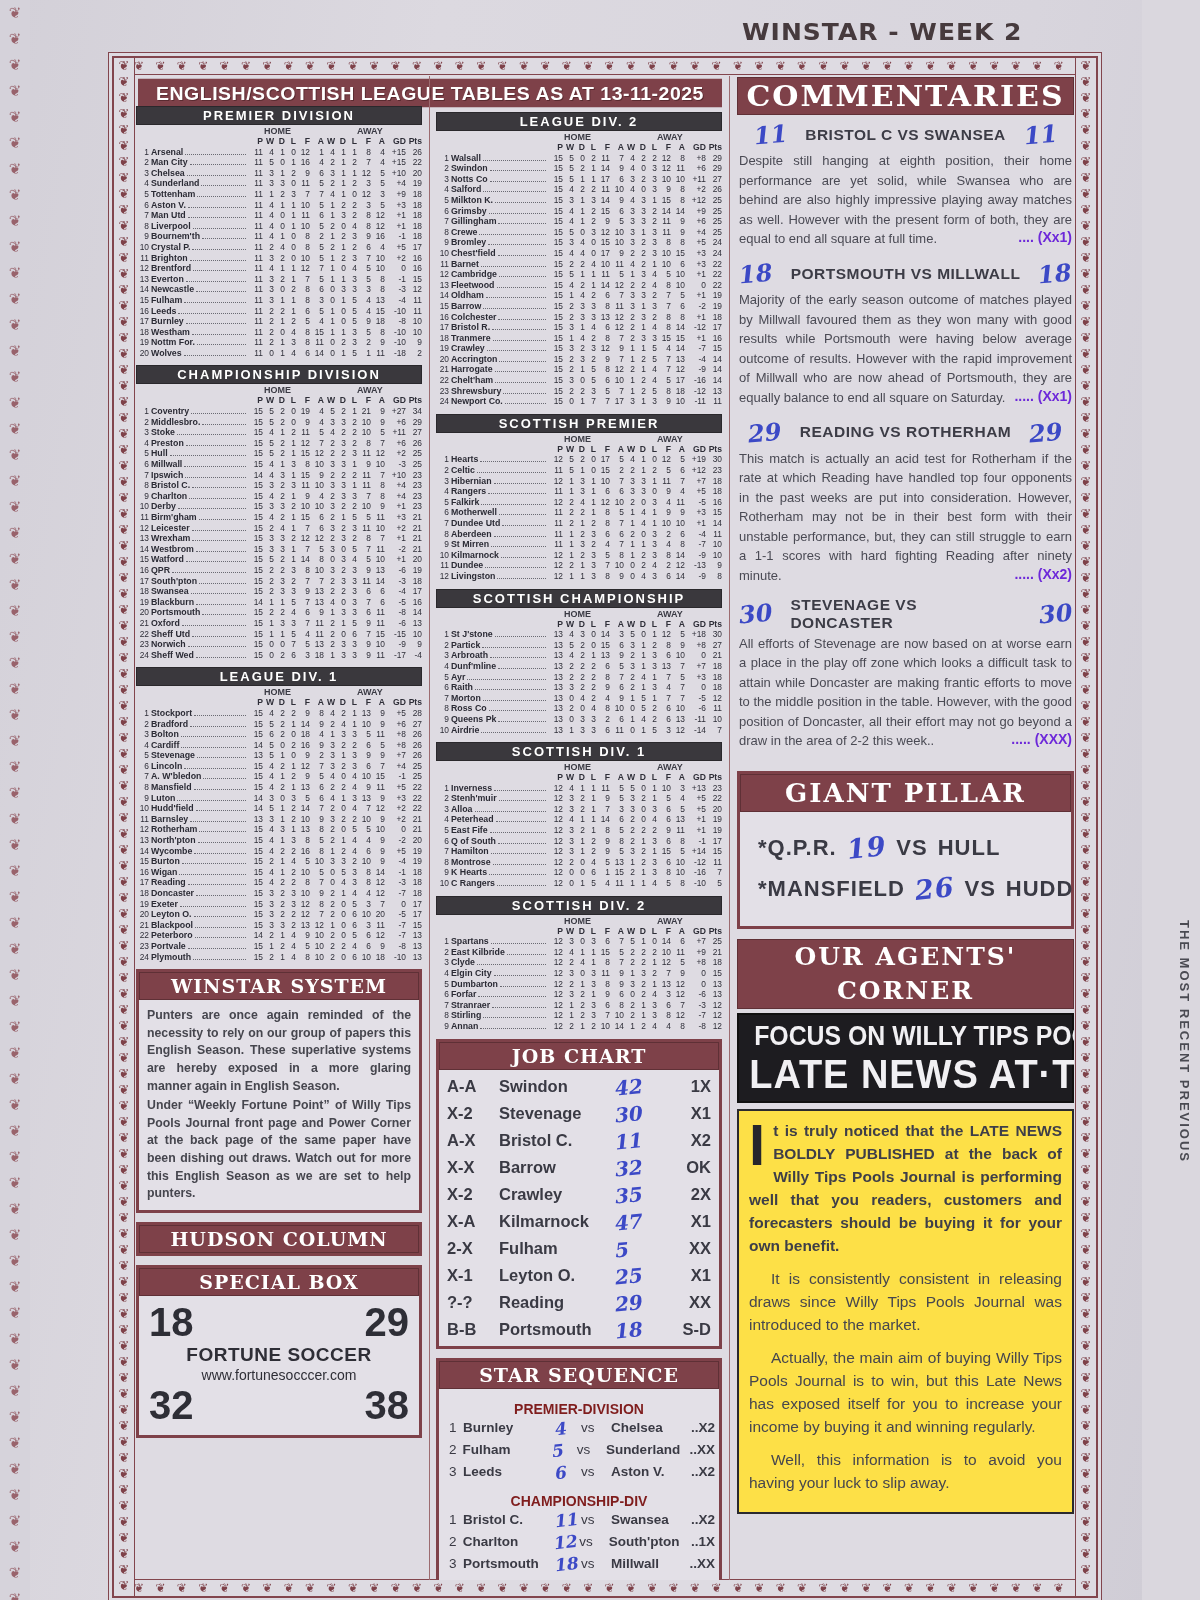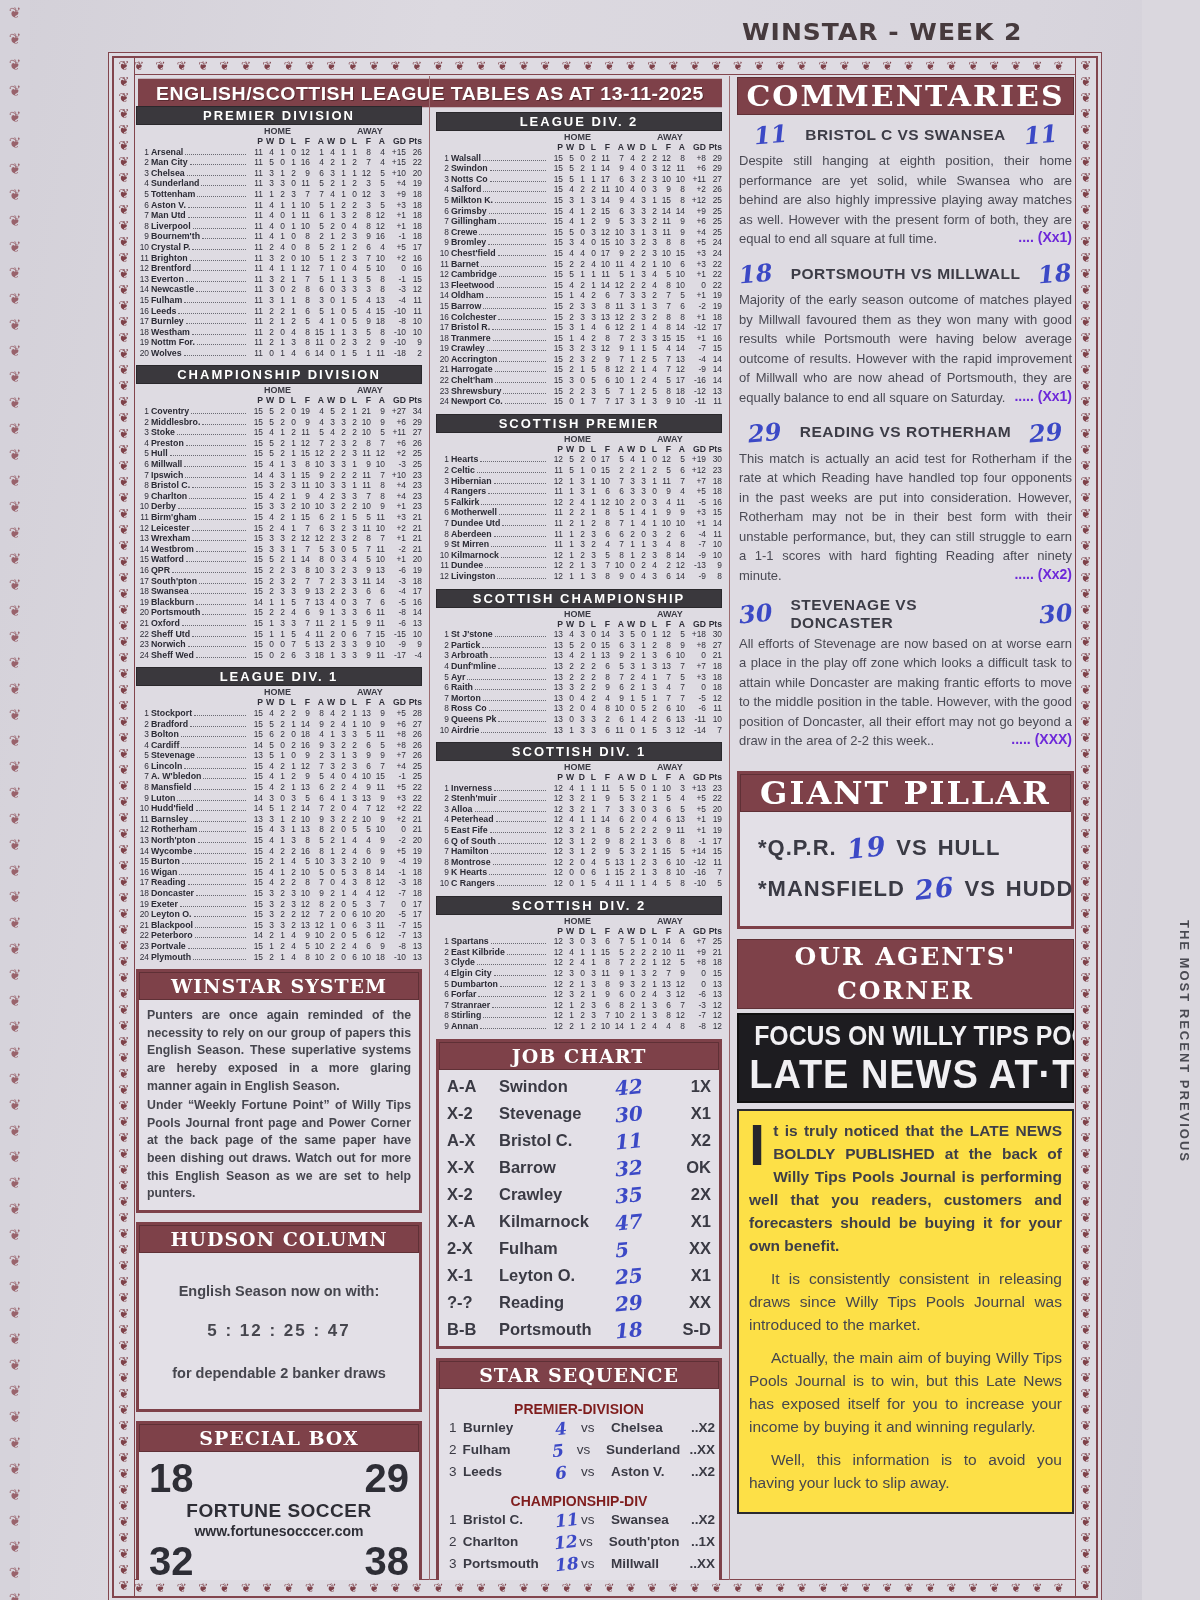--- a/index.html
+++ b/index.html
@@ -60,38 +60,38 @@
   .comm-head{font-size:30px;line-height:38px;letter-spacing:2px;transform:scaleY(.95);margin-bottom:4px}
   .comm{margin:2px 2px 14px 2px}
   .comm-h{display:flex;align-items:center;justify-content:center;gap:18px;margin-bottom:2px}
   .comm-t{font-weight:bold;font-size:15.5px;color:#3c3c46;letter-spacing:.5px}
   .hand{font-family:"DejaVu Serif",serif;font-style:italic;color:#3c49c6;font-weight:bold}
   .comm .hand{font-size:24px;transform:rotate(-5deg)}
   .comm-b{margin:0;font-size:13px;line-height:19.5px;text-align:justify;color:#4a4a54}
   .comm-v{text-align:right;font-weight:bold;font-size:14px;color:#6d28d9;margin-top:-19.5px}
   
   .gp{margin-bottom:10px}
-  .gp .mh{font-size:32px;line-height:36px;letter-spacing:2px}
+  .gp .mh{font-size:26px;line-height:36px;letter-spacing:2px}
   .gp-body{padding:10px 6px 12px 10px}
   .gp-row{display:flex;align-items:center;gap:10px;font-weight:bold;font-size:22px;
           color:#3a3a44;margin:10px 8px;letter-spacing:1px}
   .gp-row .hand{font-size:27px;transform:rotate(-6deg)}
   
   .panel{margin-bottom:9px}
   .panel .mh{font-size:19px;line-height:26px}
   .panel-body{padding:7px 8px;font-size:12.3px;line-height:17.6px;text-align:justify;
           font-weight:bold;color:#46464e}
   .hudson-body{padding:14px 8px;text-align:center;font-weight:bold;color:#46464e}
   .hudson-l1{font-size:14.5px;margin:16px 0 22px}
   .hudson-nums{font-size:17px;letter-spacing:2px;margin-bottom:24px}
   .hudson-l2{font-size:14.5px;margin-bottom:14px}
   .special-body{padding:4px 10px 8px;color:#2e2e36}
   .sp-row{display:flex;justify-content:space-between;font-size:40px;font-weight:bold;line-height:44px}
   .sp-brand{text-align:center;font-size:19px;font-weight:bold;letter-spacing:.5px}
-  .sp-url{text-align:center;font-size:14px;font-weight:bold;margin-top:1px}
+  .sp-url{text-align:center;font-size:14px;font-weight:normal;margin-top:1px}
   
   .jc-row{display:flex;align-items:center;padding:1.5px 8px;font-weight:bold;font-size:16.5px;color:#3a3a44}
   .jc-code{width:52px}.jc-team{flex:1}.jc-hand{width:56px}.jc-mark{width:40px;text-align:right}
   .jc-row .hand{font-size:20px;transform:rotate(-5deg)}
   
   .ss-g{font-weight:bold;font-size:14px;text-align:center;color:#7f1d1d;margin-top:10px}
   .ss-row{display:flex;align-items:center;font-size:13.5px;color:#3a3a44;padding:1px 4px 1px 10px}
   .ss-num{width:14px}.ss-home{width:92px;font-weight:bold;white-space:nowrap}
   .ss-hand{width:26px}.ss-vs{width:30px}.ss-away{flex:1;font-weight:bold}.ss-verdict{width:36px;text-align:right;font-weight:bold}
   .ss-row .hand{font-size:17px;transform:rotate(-6deg)}
@@ -1848,25 +1848,20 @@
           <section class="panel boxed">
             <div class="mh">WINSTAR SYSTEM</div>
             <div class="panel-body">
               <p style="margin:0 0 2px">Punters are once again reminded of the necessity to rely on our group of papers this English Season. These superlative systems are hereby exposed in a more glaring manner again in English Season.</p>
               <p style="margin:0">Under  “Weekly Fortune Point” of Willy Tips Pools Journal front page and Power Corner at the back page of the same paper have been dishing out draws.  Watch out for more this English Season as we are set to help punters.</p>
             </div>
           </section>
 
           <section class="panel boxed">
             <div class="mh">HUDSON COLUMN</div>
-            <div class="hudson-body">
-              <div class="hudson-l1">English Season now on with:</div>
-              <div class="hudson-nums">5 : 12 :  25  : 47</div>
-              <div class="hudson-l2">for dependable 2 banker draws</div>
-            </div>
           </section>
 
           <section class="panel boxed">
             <div class="mh">SPECIAL BOX</div>
             <div class="special-body">
               <div class="sp-row">
                 <span>18</span>
                 <span>29</span>
               </div>
               <div class="sp-brand">FORTUNE SOCCER</div>

